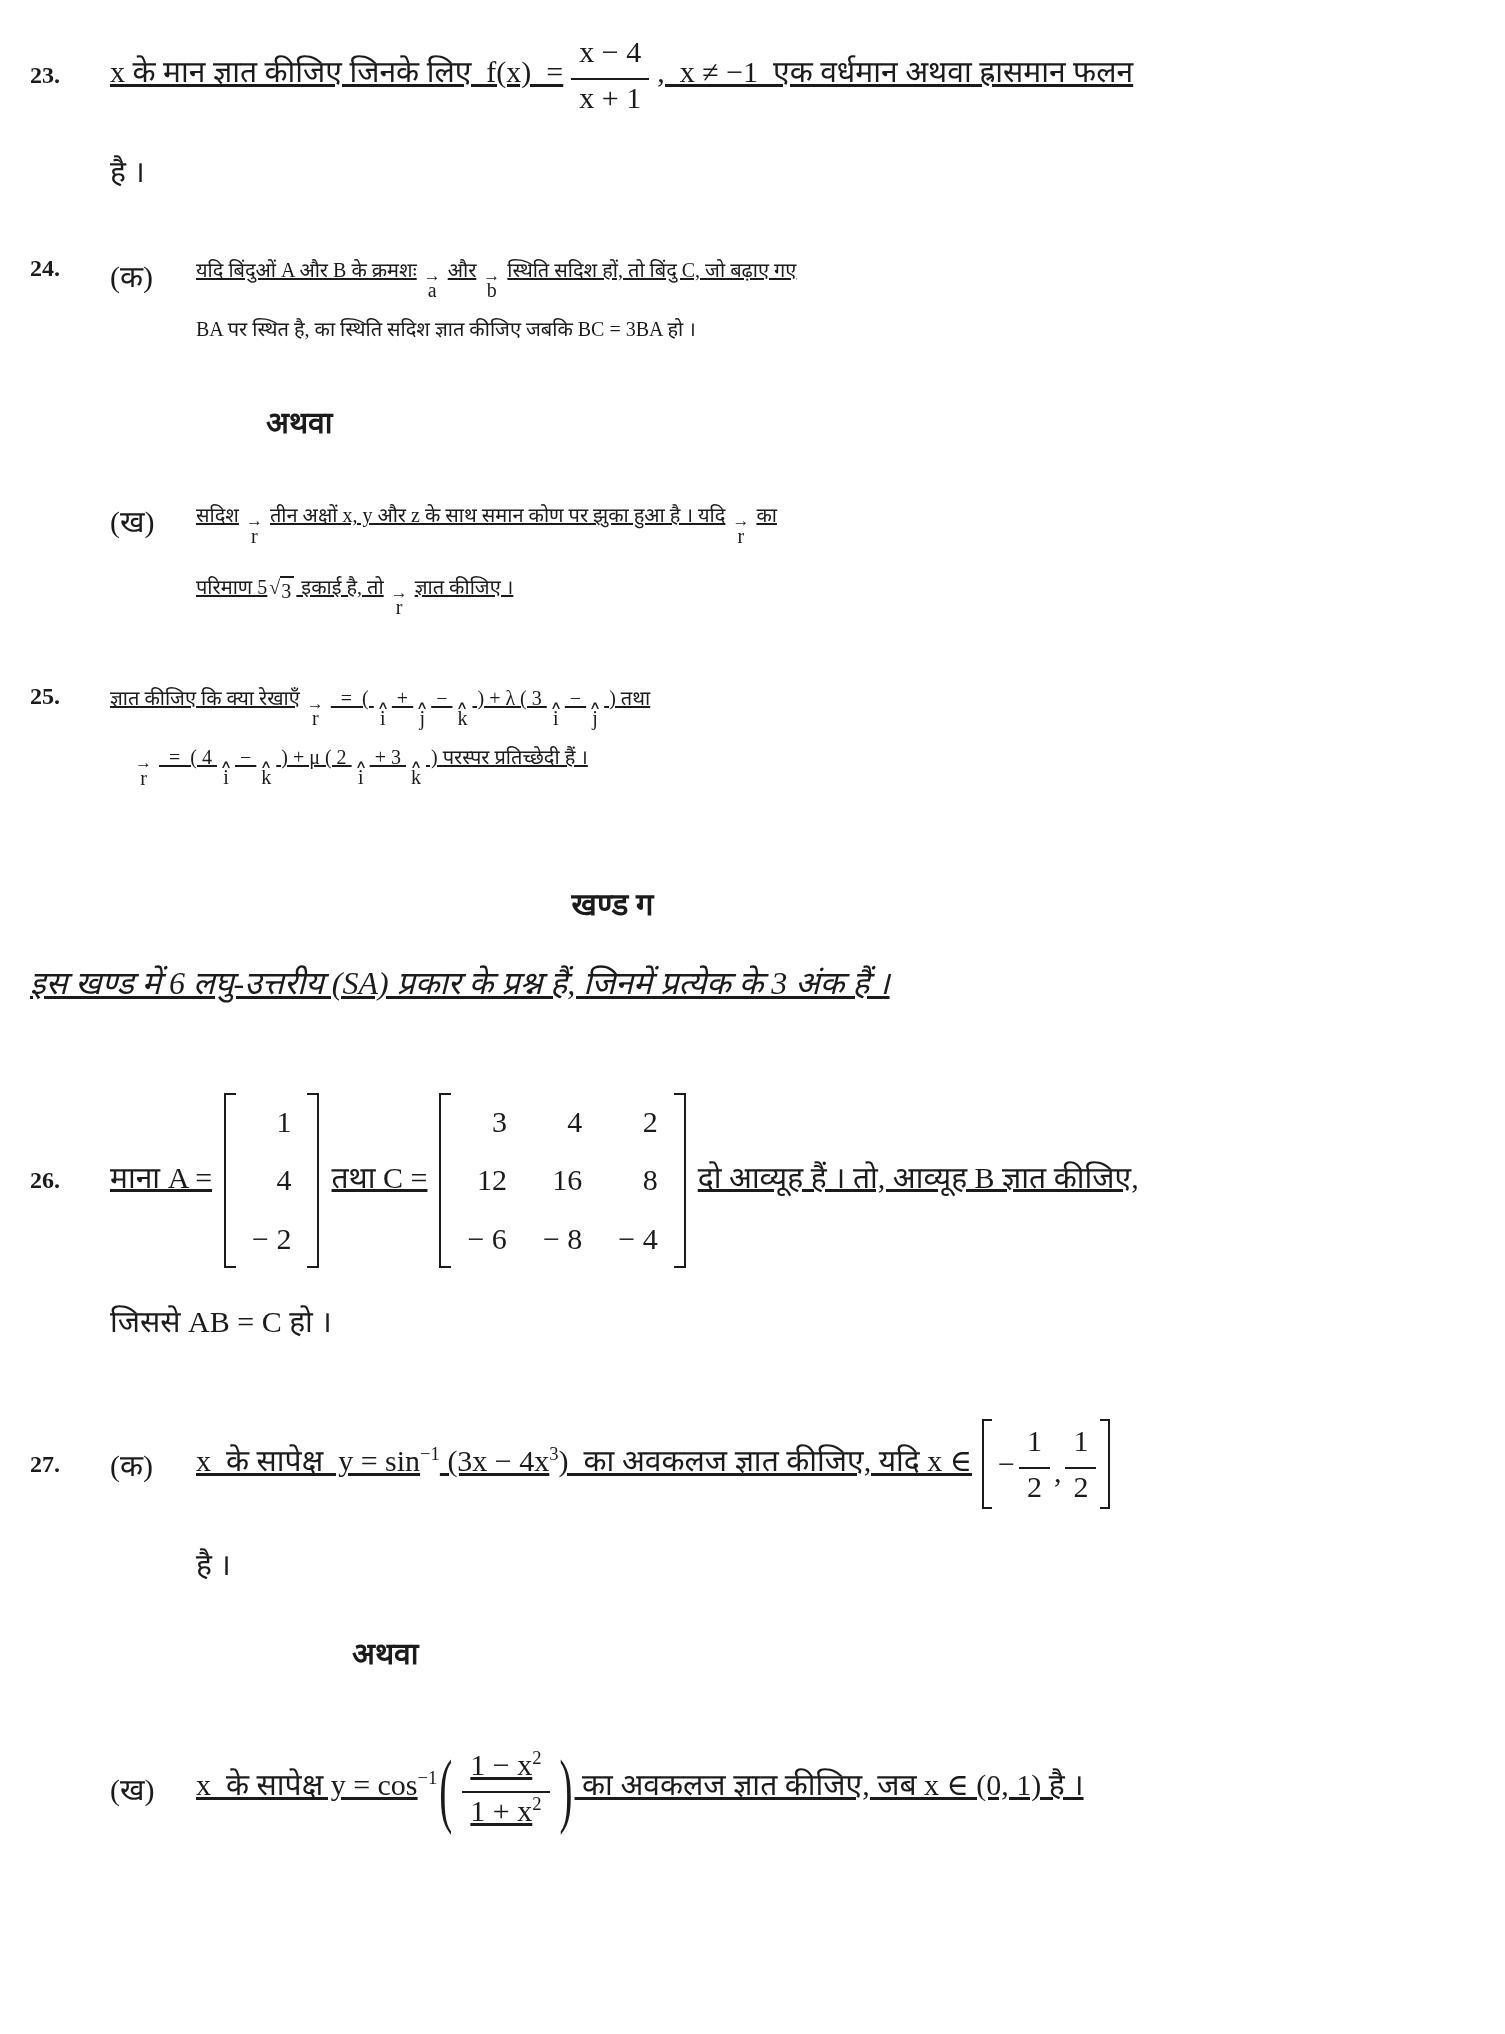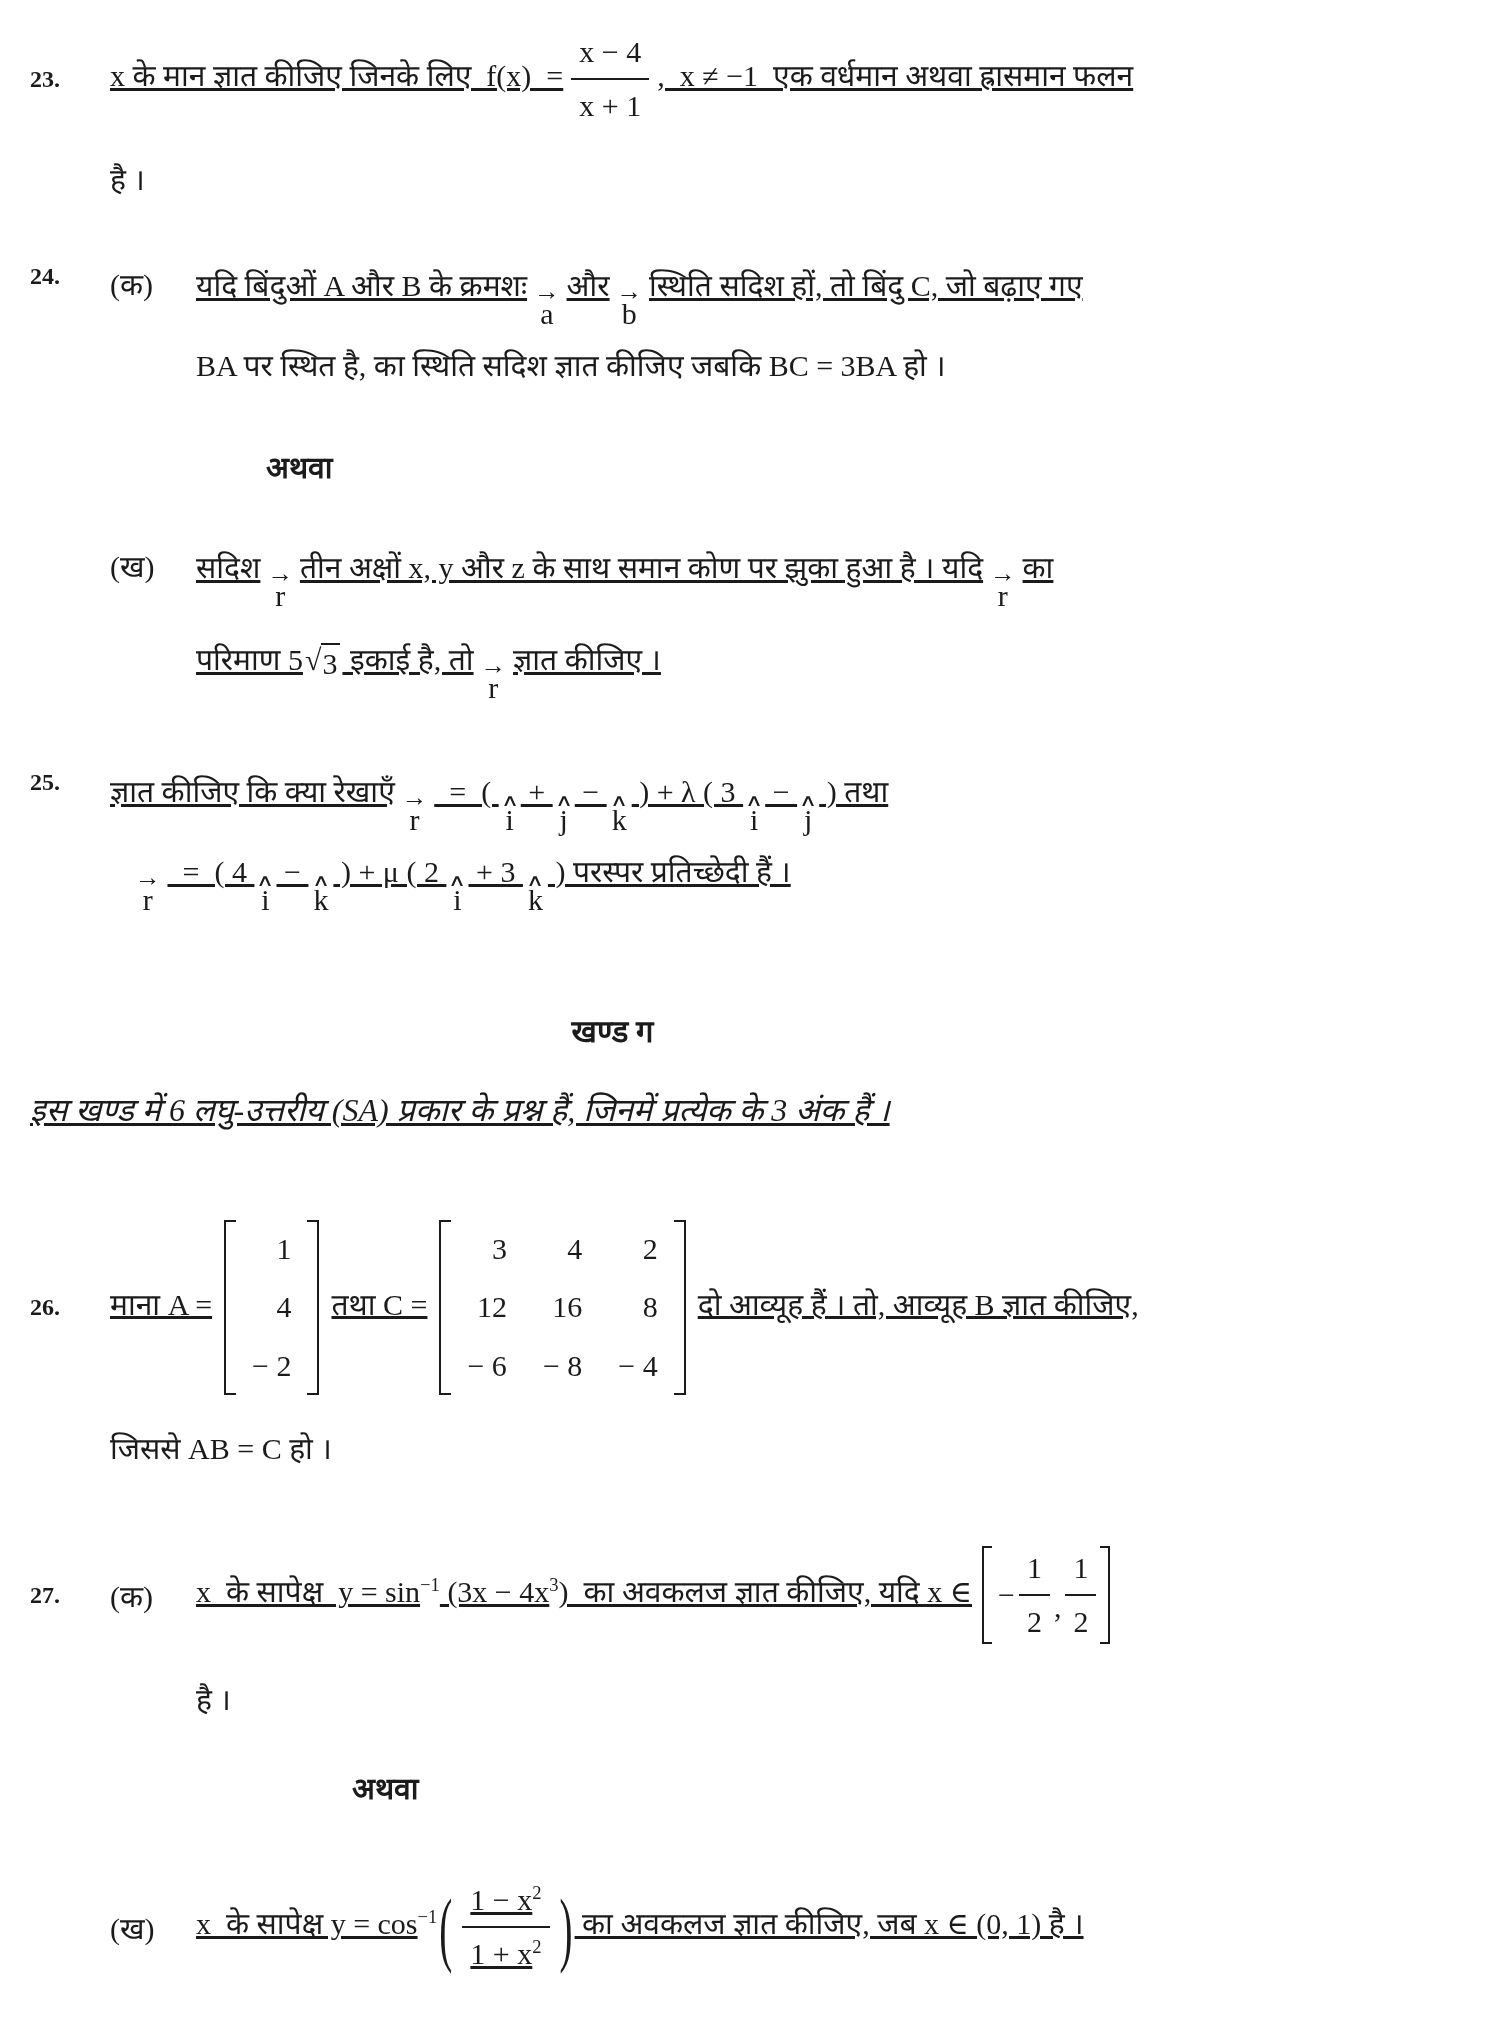--- a/index.html
+++ b/index.html
@@ -11,29 +11,29 @@
     font-family: "Liberation Serif", "DejaVu Serif", serif;
   }
   .page { padding: 22px 30px 26px 30px; }
   .content { width: 1165px; }
 
   .qrow { display: flex; align-items: flex-start; }
   .qrow.centered { align-items: center; }
   .qnum { width: 80px; flex-shrink: 0; font-weight: bold; font-size: 24px; }
   .qspacer { width: 80px; flex-shrink: 0; }
   .qpart { width: 86px; flex-shrink: 0; font-size: 30px; }
-  .qbody { flex: 1; font-size: 30px; line-height: 1.55; }
+  .qbody { flex: 1; font-size: 20px; line-height: 1.55; }
   .mline { font-size: 30px; line-height: 1.55; flex: 1; }
   .seg { white-space: pre-wrap; text-decoration: underline; }
   sup { font-size: 0.62em; }
 
   .frac { display: inline-flex; flex-direction: column; align-items: center;
           vertical-align: middle; margin: 6px 8px; text-align: center; line-height: 1.2; }
   .frac .fn { padding: 2px 8px 8px; }
-  .frac .fd { border-top: 2.3px solid #1b1b1b; padding: 8px 8px 2px; }
+  .frac .fd { border-top: 2.3px solid #1b1b1b; padding: 0 8px 2px; }
 
   .vec { display: inline-flex; flex-direction: column; align-items: center;
          line-height: 1; vertical-align: -4px; margin: 0 7px; }
   .vec .vm { font-size: 0.85em; line-height: 0.55; }
   .hatv { display: inline-flex; flex-direction: column; align-items: center;
           line-height: 1; vertical-align: -4px; margin: 0 5px; }
   .hatv .hm { font-size: 0.55em; line-height: 0.55; transform: scaleX(1.5); }
 
   .sqrt { display: inline-flex; align-items: flex-start; margin: 0 2px; }
   .sqrt .sg { line-height: 1.1; }

